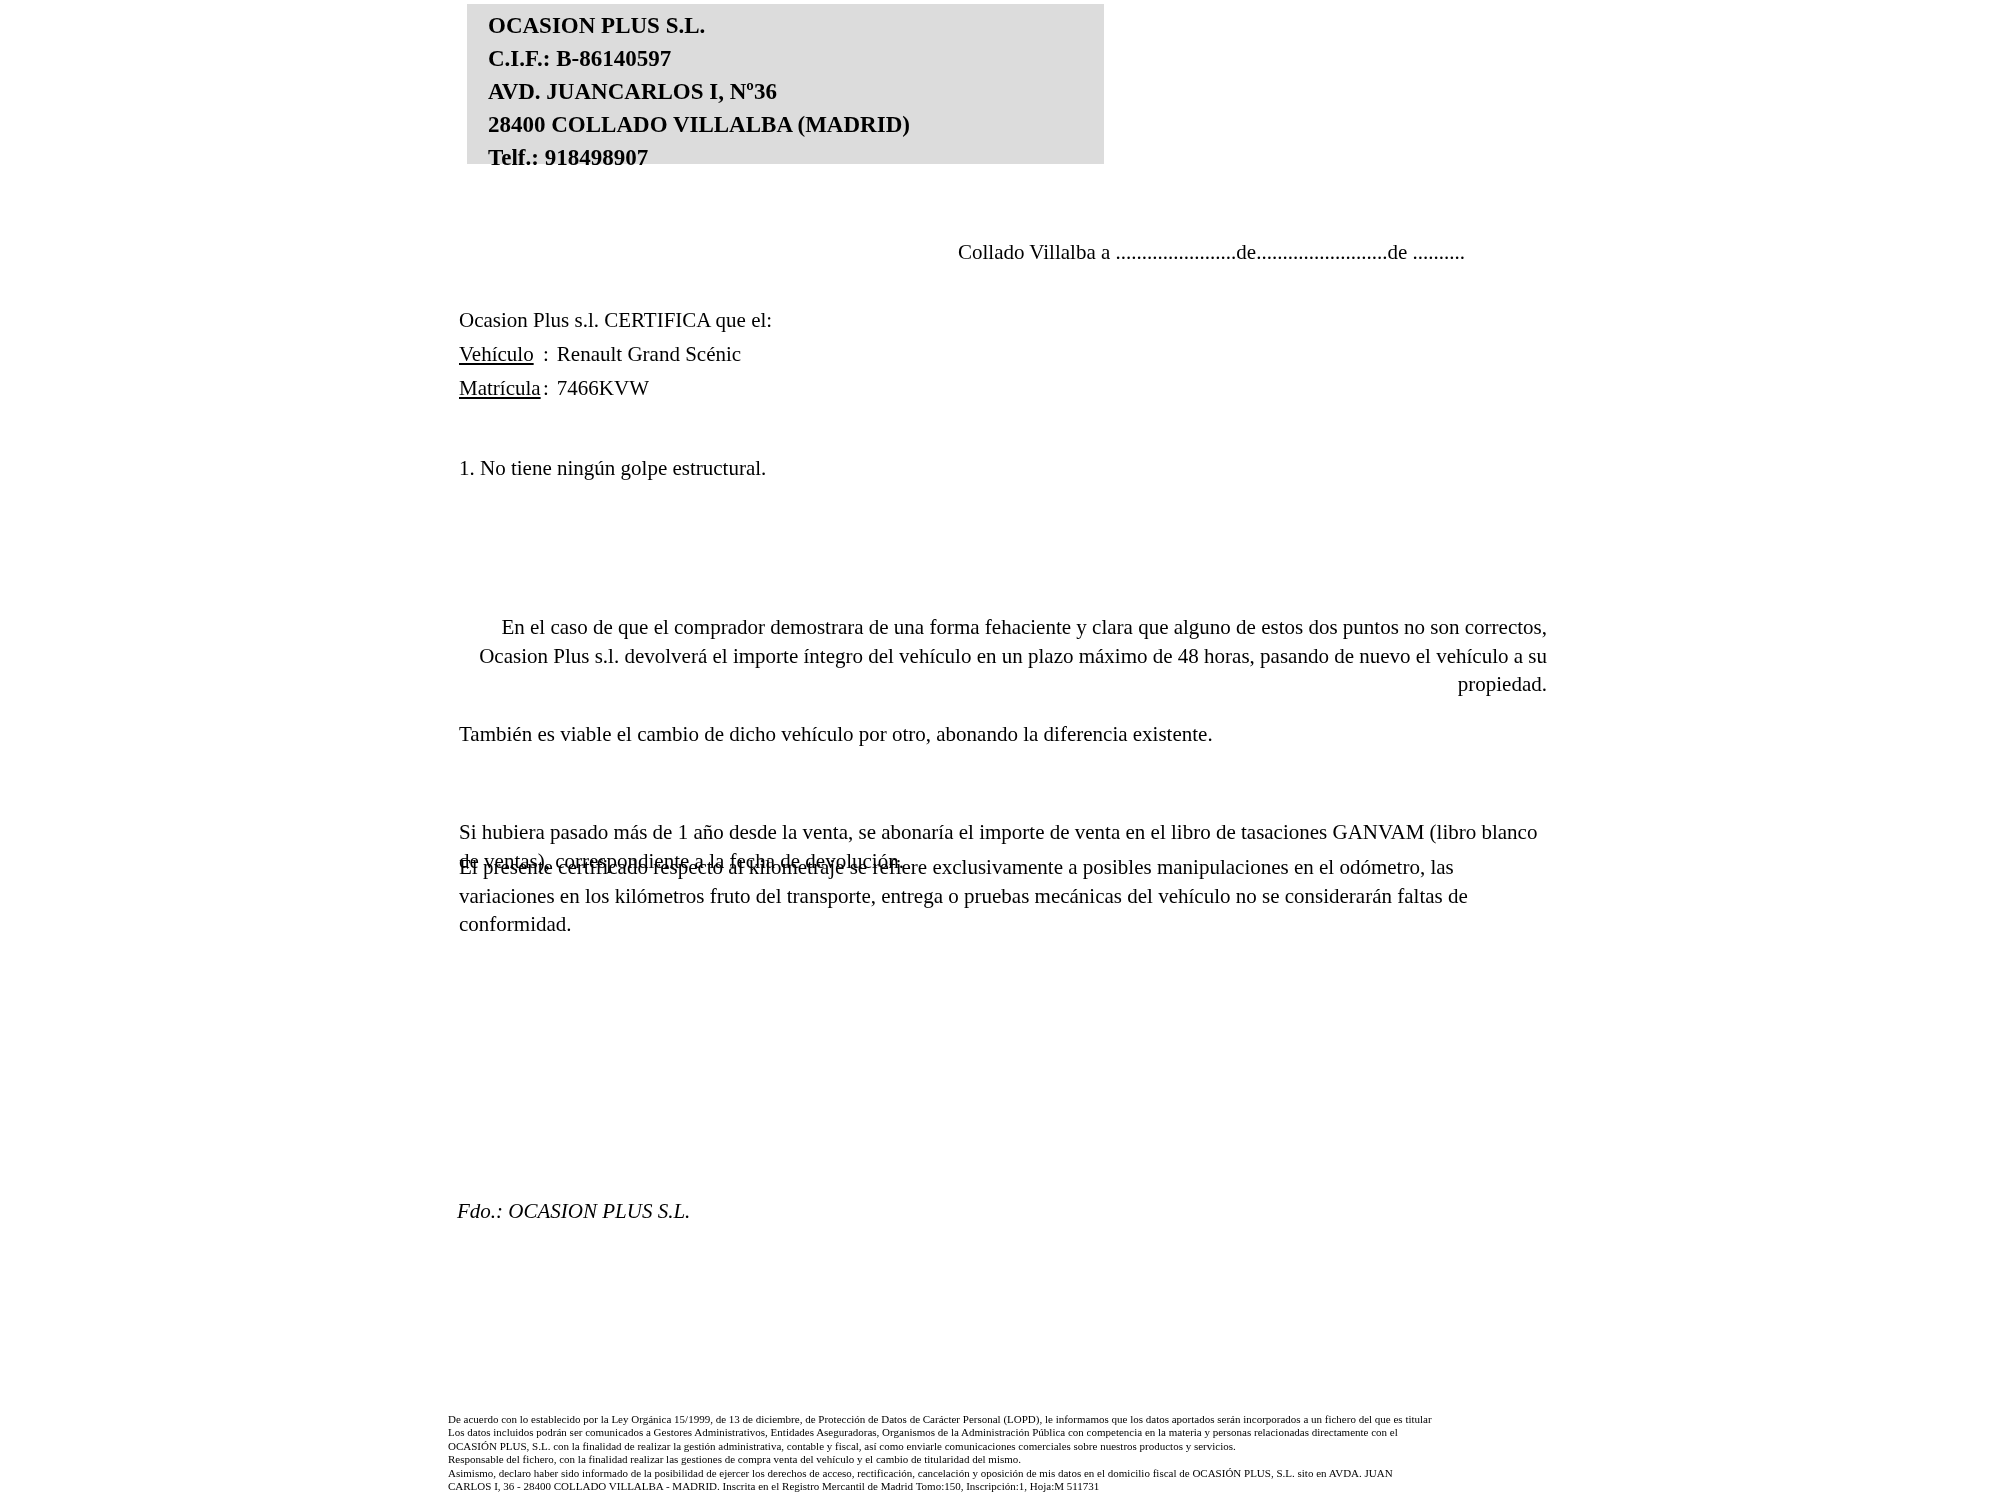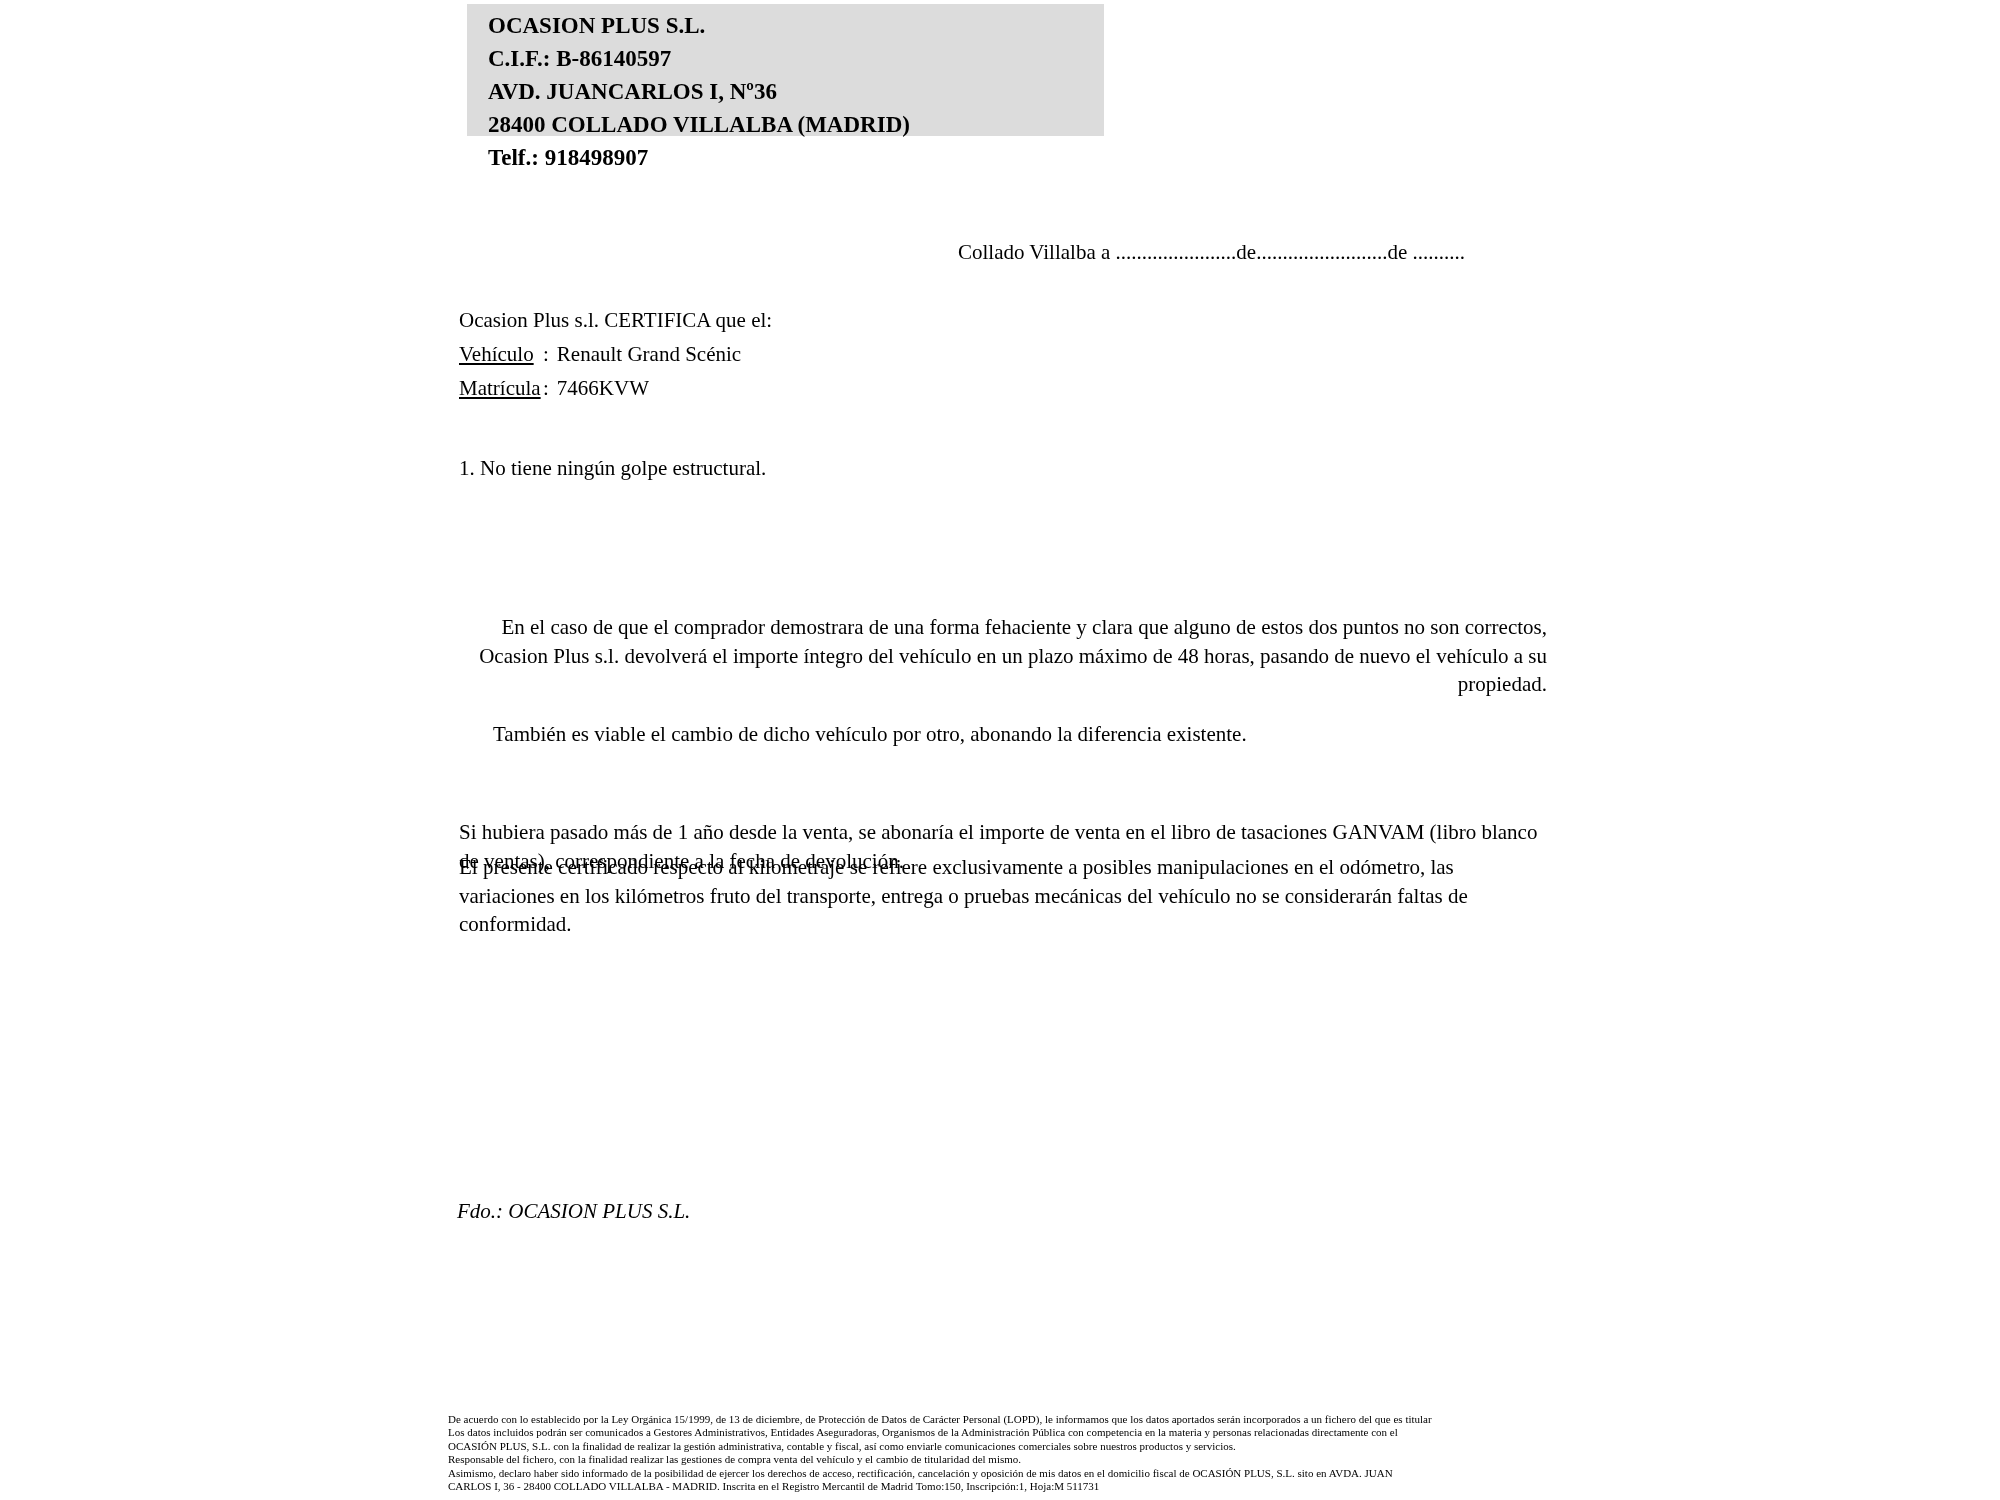--- a/index.html
+++ b/index.html
@@ -14,21 +14,21 @@
     background: #ffffff;
     color: #000000;
     font-family: "Liberation Serif", "DejaVu Serif", serif;
     overflow: hidden;
   }
   .header-box {
     position: absolute;
     left: 467px;
     top: 4px;
     width: 637px;
-    height: 132px;
+    height: 160px;
     background: #dcdcdc;
     box-sizing: border-box;
     padding: 5px 0 8px 21px;
   }
   .header-line {
     font-weight: bold;
     font-size: 23px;
     line-height: 33px;
     white-space: nowrap;
   }
@@ -71,21 +71,21 @@
   .point-2 { top: 508px; }
   .para {
     position: absolute;
     left: 459px;
     width: 1088px;
     font-size: 21px;
     line-height: 28.5px;
     text-align: left;
   }
   .para-1 { top: 613px; text-align: right; }
-  .para-2 { top: 720px; margin-left: 34px; }
+  .para-2 { top: 720px; }
   .para-3 { top: 818px; }
   .para-4 { top: 853px; }
   .signature {
     position: absolute;
     left: 457px;
     top: 1199px;
     font-size: 21px;
     white-space: nowrap;
     font-style: italic;
   }

